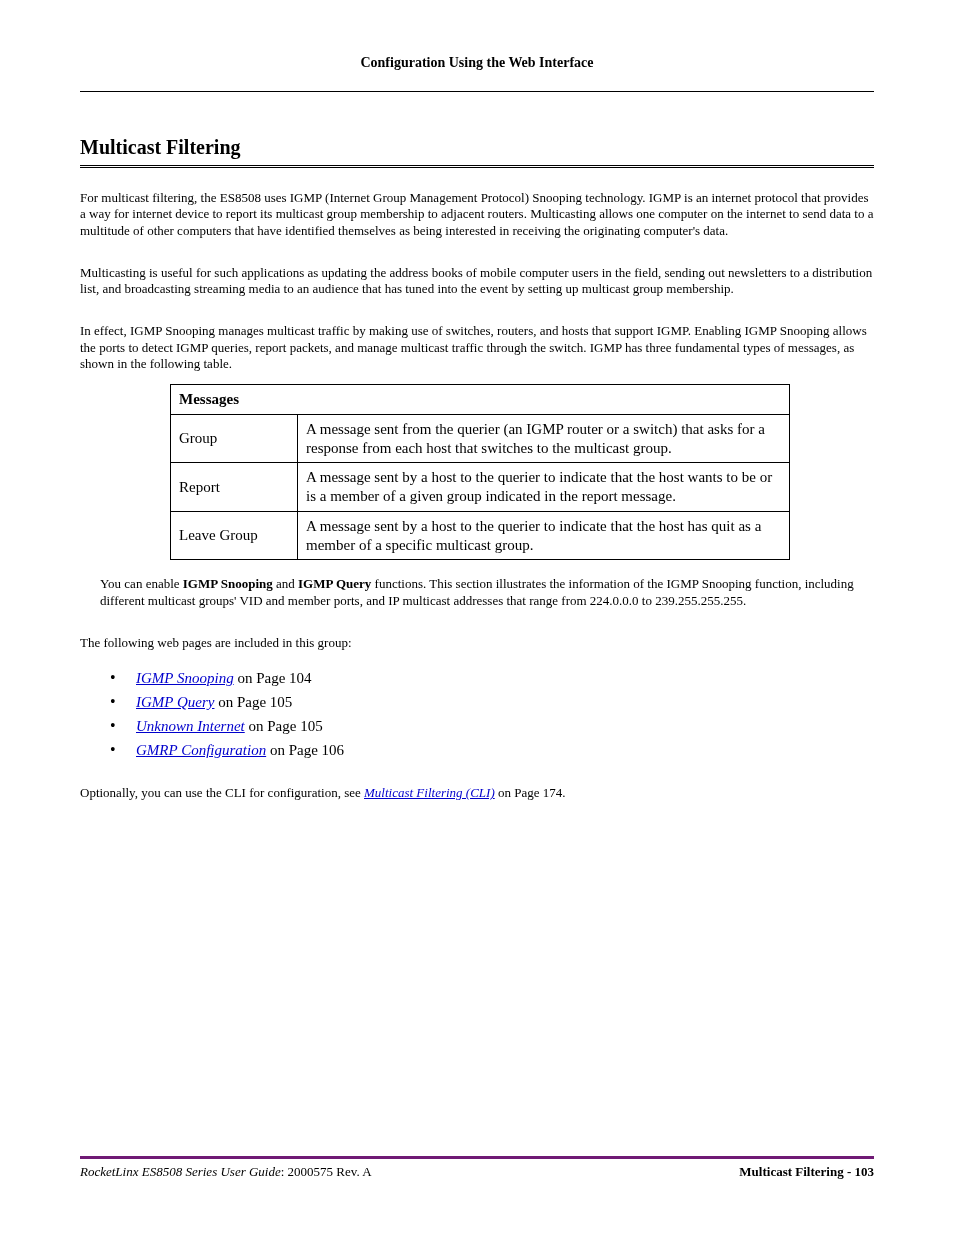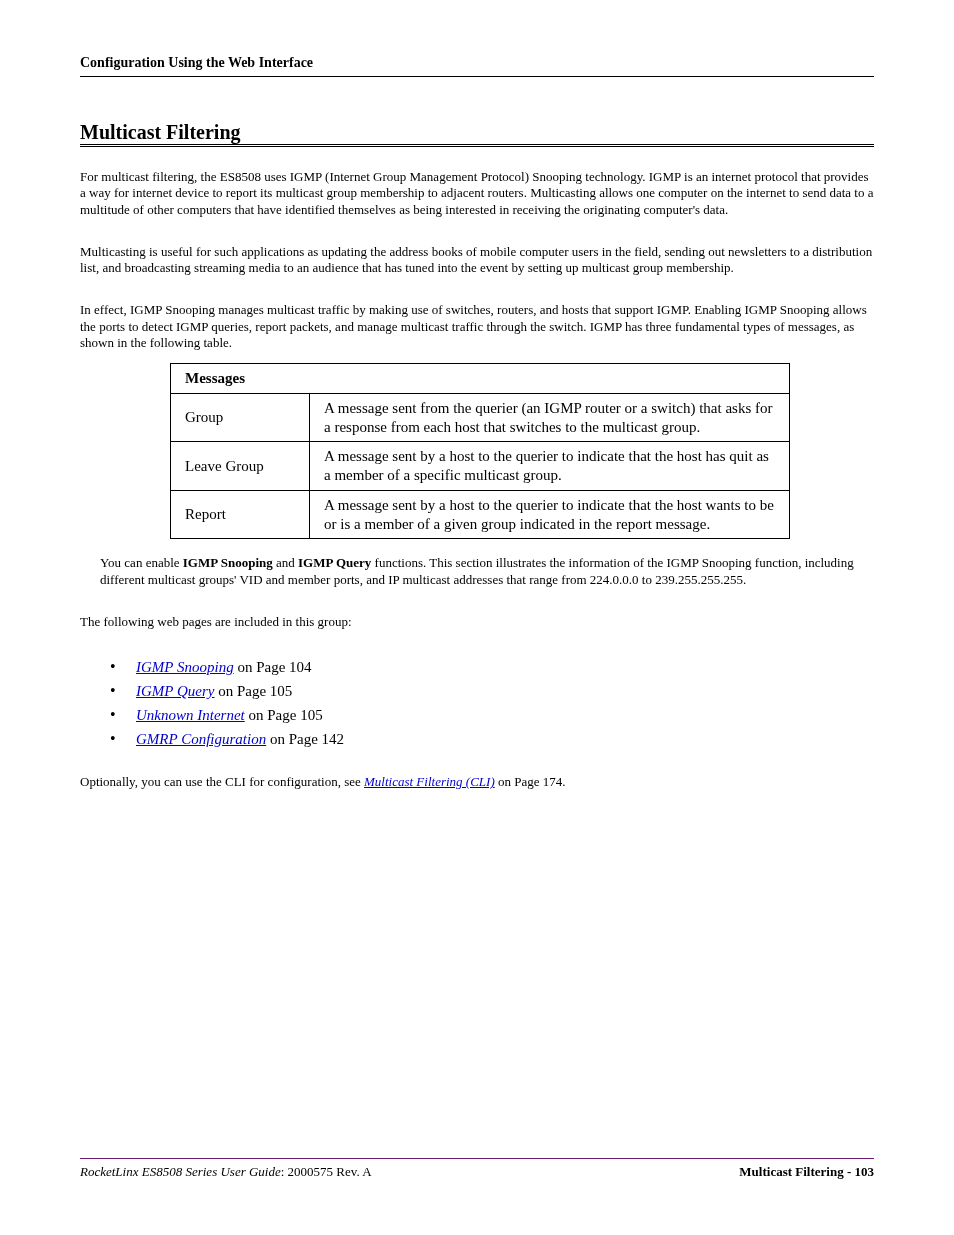--- a/index.html
+++ b/index.html
@@ -14,64 +14,65 @@
     box-sizing: border-box;
   }
   .page {
     padding: 55px 80px 0 80px;
     box-sizing: border-box;
     height: 100%;
     position: relative;
   }
   .top-header {
     border-bottom: 1px solid #000;
-    text-align: left;
+    text-align: center;
     font-weight: bold;
     font-size: 14px;
-    padding-bottom: 5px;
+    padding-bottom: 20px;
   }
   .section-title {
     font-weight: bold;
     font-size: 20px;
     margin-top: 44px;
+    padding-bottom: 6px;
     border-bottom: 3px double #000;
   }
   .body-text {
     font-size: 13px;
     line-height: 1.25;
     margin-top: 22px;
   }
   .body-text.tight {
     margin-top: 26px;
   }
   .bold { font-weight: bold; }
   table.msg {
     border-collapse: collapse;
     margin: 12px 0 0 90px;
     width: 620px;
   }
   table.msg th, table.msg td {
     border: 1px solid #000;
-    padding: 5px 14px;
+    padding: 5px 8px;
     font-size: 15px;
     text-align: left;
     vertical-align: middle;
     line-height: 1.25;
   }
   table.msg th {
     font-weight: bold;
   }
   .after-table {
     margin-top: 16px;
     margin-left: 20px;
   }
   ul.links {
     list-style: none;
     padding: 0;
-    margin: 28px 0 0 30px;
+    margin: 18px 0 0 30px;
     font-size: 15px;
   }
   ul.links li {
     margin: 6px 0;
   }
   ul.links li::before {
     content: "•";
     display: inline-block;
     width: 26px;
     font-size: 16px;
@@ -79,21 +80,21 @@
   .linktext {
     color: #0000cc;
     text-decoration: underline;
     font-style: italic;
   }
   .footer {
     position: absolute;
     bottom: 55px;
     left: 80px;
     right: 80px;
-    border-top: 1px solid #701a75;
+    border-top: 3px solid #701a75;
     padding-top: 5px;
     font-size: 13px;
     display: flex;
     justify-content: space-between;
   }
   .footer-left { font-style: italic; }
   .footer-right { font-weight: bold; }
 </style>
 </head>
 <body>
@@ -112,41 +113,41 @@
   <table class="msg">
     <tbody>
         <tr>
       <th colspan="2">Messages</th>
     </tr>
     <tr>
       <td style="width:110px">Group</td>
       <td>A message sent from the querier (an IGMP router or a switch) that asks for a response from each host that switches to the multicast group.</td>
     </tr>
     <tr>
+      <td>Report</td>
+      <td>A message sent by a host to the querier to indicate that the host wants to be or is a member of a given group indicated in the report message.</td>
+    </tr>
+    <tr>
       <td>Leave Group</td>
       <td>A message sent by a host to the querier to indicate that the host has quit as a member of a specific multicast group.</td>
-    </tr>
-    <tr>
-      <td>Report</td>
-      <td>A message sent by a host to the querier to indicate that the host wants to be or is a member of a given group indicated in the report message.</td>
     </tr>
   </tbody>
     </table>
 
   <div class="body-text after-table">
     <span>You can enable </span><span class="bold">IGMP Snooping</span><span> and </span><span class="bold">IGMP Query</span><span> functions. This section illustrates the information of the IGMP Snooping function, including different multicast groups' VID and member ports, and IP multicast addresses that range from 224.0.0.0 to 239.255.255.255.</span>
   </div>
 
   <div class="body-text tight">The following web pages are included in this group:</div>
 
   <ul class="links">
     <li><a class="linktext">IGMP Snooping</a><span> on Page 104</span></li>
     <li><a class="linktext">IGMP Query</a><span> on Page 105</span></li>
     <li><a class="linktext">Unknown Internet</a><span> on Page 105</span></li>
-    <li><a class="linktext">GMRP Configuration</a><span> on Page 142</span></li>
+    <li><a class="linktext">GMRP Configuration</a><span> on Page 106</span></li>
   </ul>
 
   <div class="body-text tight">
     <span>Optionally, you can use the CLI for configuration, see </span><a class="linktext">Multicast Filtering (CLI)</a><span> on Page 174.</span>
   </div>
 
   <div class="footer">
     <div>
       <span class="footer-left">RocketLinx ES8508 Series  User Guide</span><span class="rev">: 2000575 Rev. A</span>
     </div>

